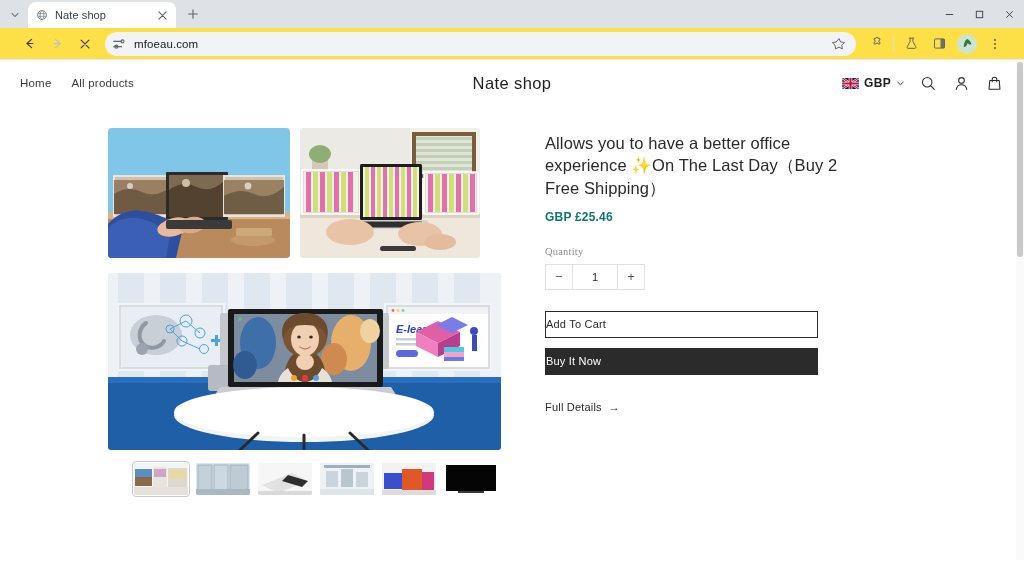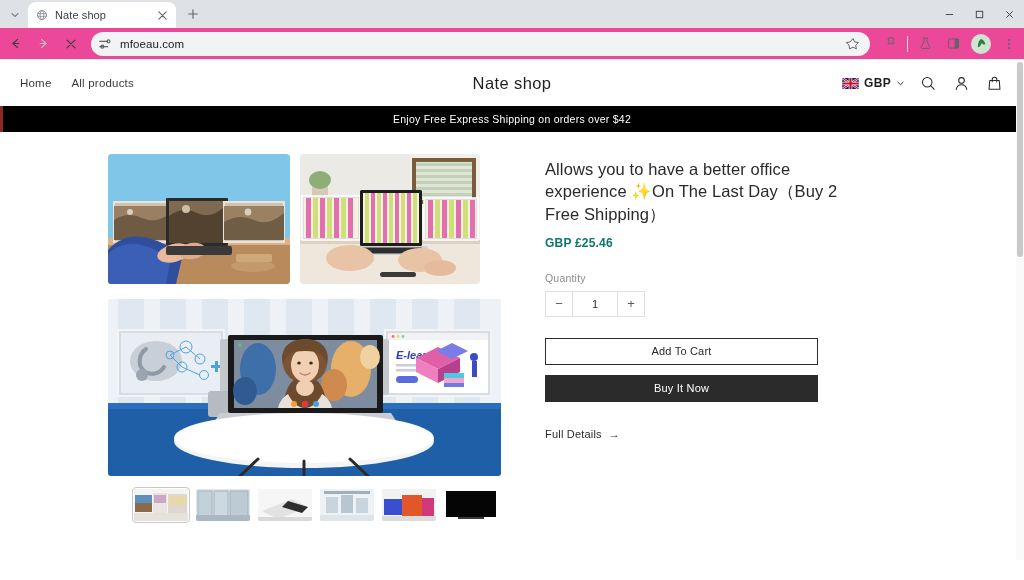--- a/index.html
+++ b/index.html
@@ -77,24 +77,24 @@
   .win-btn {
     width: 30px; height: 28px;
     display:flex;align-items:center;justify-content:center;
     color:#3c4043;
     font-size: 10px;
   }
 
   .toolbar {
     height: 32px;
     flex: 0 0 32px;
-    background: #ec4899;
+    background: #fde047;
     display: flex;
     align-items: center;
-    padding: 0 2px;
+    padding: 0 16px;
     gap: 2px;
     border-bottom: 1px solid #e8eaed;
   }
   .nav-btn {
     width: 26px; height: 26px;
     display:flex;align-items:center;justify-content:center;
     border-radius: 50%;
     color: #5f6368;
     flex: 0 0 26px;
   }
@@ -314,20 +314,21 @@
     color: #0f766e;
     font-weight: bold;
     margin: 0 0 22px 0;
     letter-spacing: .2px;
   }
   .qty-label {
     font-size: 10.5px;
     color: #8d8d8d;
     margin-bottom: 7px;
     letter-spacing: .2px;
+    font-family: Liberation Serif, serif;
   }
   .qty-box {
     display: inline-flex;
     border: 1px solid #e0e0e0;
     height: 26px;
     margin-bottom: 21px;
   }
   .qty-btn {
     width: 26px;
     display:flex;align-items:center;justify-content:center;
@@ -342,21 +343,21 @@
     color:#2a2a2a;
     border-left: 1px solid #e0e0e0;
     border-right: 1px solid #e0e0e0;
     background:#fff;
   }
   .btn {
     display: block;
     width: 273px;
     height: 27px;
     line-height: 25px;
-    text-align: center;
+    text-align: left;
     font-size: 11px;
     letter-spacing: .2px;
     margin-bottom: 10px;
   }
   .btn-outline {
     background: #fff;
     border: 1px solid #2a2a2a;
     color: #2a2a2a;
   }
   .btn-solid {
@@ -537,23 +538,20 @@
           </span>
           <span class="hdr-icon">
             <svg width="17" height="17" viewBox="0 0 20 20">
                 <path d="M4.4 6.5h11.2l.8 10.2H3.6z" fill="none" stroke="#2b2b2b" stroke-width="1.25" stroke-linejoin="round"></path>
                 <path d="M7.3 8V5.4a2.7 2.7 0 015.4 0V8" fill="none" stroke="#2b2b2b" stroke-width="1.25" stroke-linecap="round"></path>
               </svg>
           </span>
         </div>
       </div>
 
-      <div class="promo">
-        <span>Enjoy Free Express Shipping on orders over $42</span>
-      </div>
 
       <div class="product-area">
 
         <div class="gallery">
           <div class="gallery-top">
 
             <div class="gal-img gal-a">
               <svg viewBox="0 0 182 130" style="width:100%;height:100%;display:block">
                 <rect width="182" height="130" fill="#7fc6e8"></rect>
                 <rect y="84" width="182" height="46" fill="#b98a5c"></rect>

